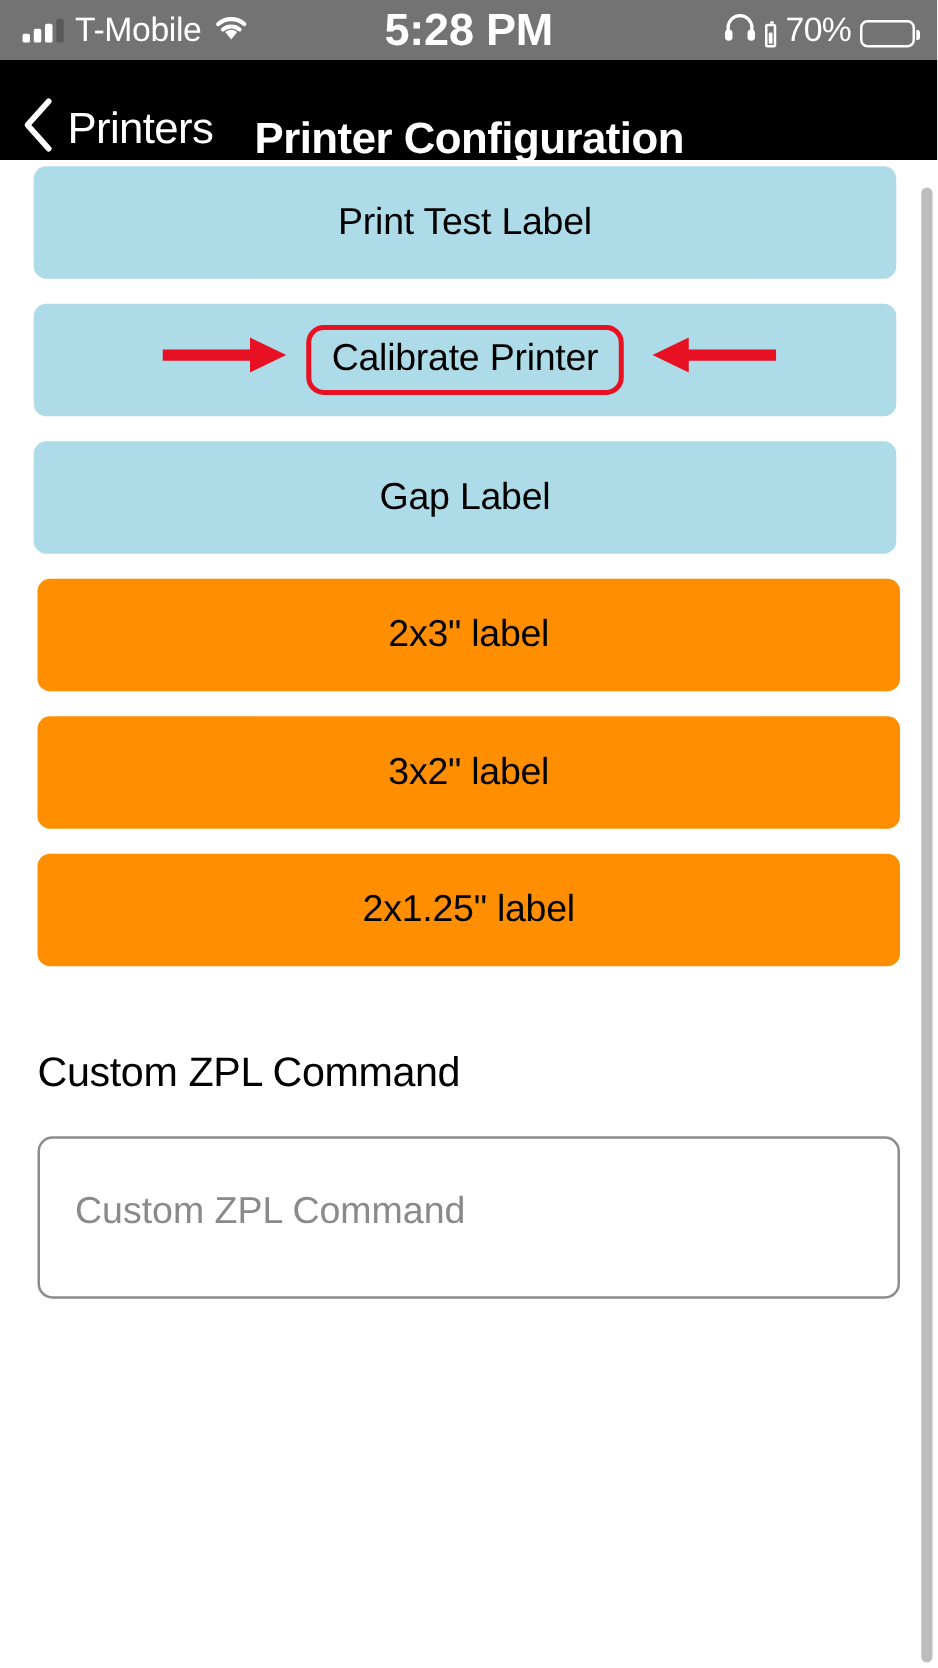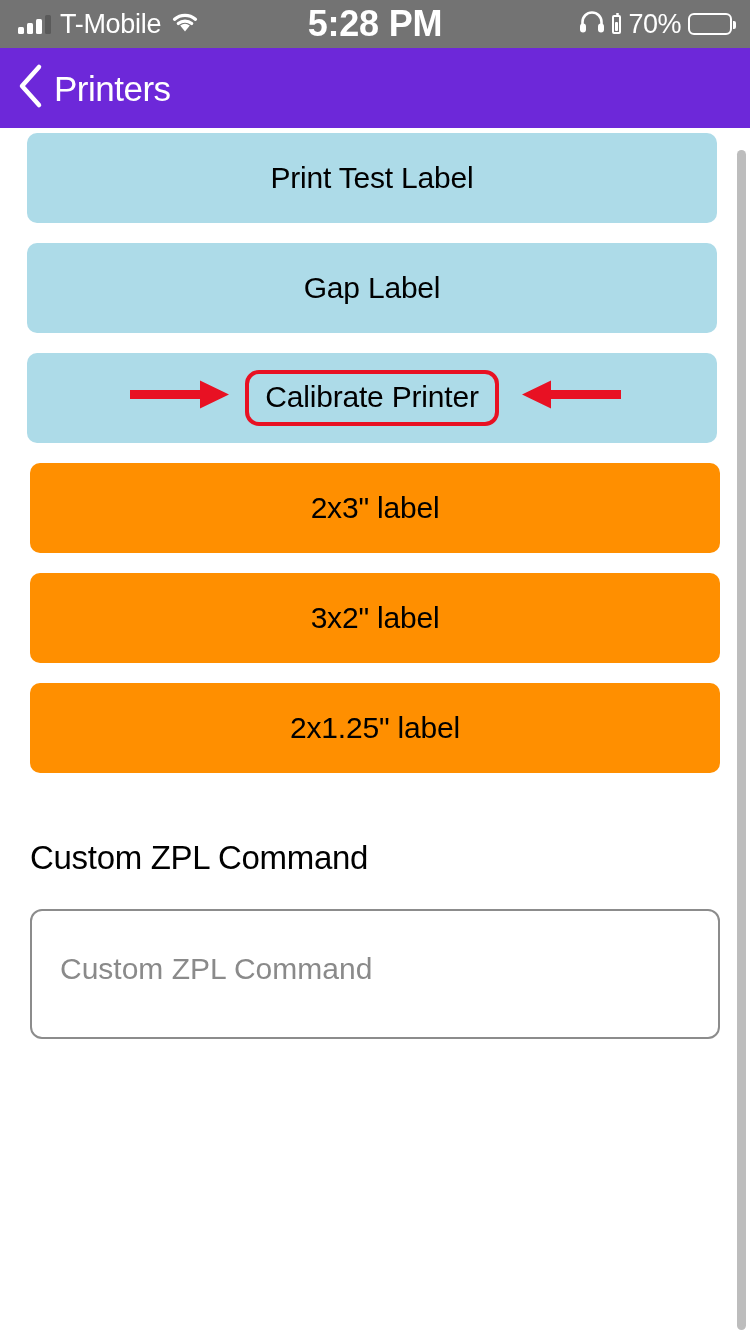--- a/index.html
+++ b/index.html
@@ -70,21 +70,21 @@
     text-align: center;
     font-size: 36px;
     font-weight: bold;
     letter-spacing: -0.2px;
     pointer-events: none;
   }
 
   .status-right {
     margin-left: auto;
     display: flex;
-    align-items: center;
+    align-items: flex-end;
     gap: 7px;
     position: relative;
     z-index: 2;
   }
   .headphone-icon { display: block; }
   .hp-batt {
     width: 9px;
     height: 19px;
     border: 2px solid #ffffff;
     border-radius: 2px;
@@ -135,23 +135,23 @@
     background: #ffffff;
     border-radius: 3px;
   }
 
   
   .nav-bar {
     position: absolute;
     top: 48px; left: 0;
     width: 750px;
     height: 80px;
-    background: #6d28d9;
-    display: flex;
-    align-items: center;
+    background: #000000;
+    display: flex;
+    align-items: flex-end;
     padding-left: 16px;
   }
   .back-button {
     display: flex;
     align-items: center;
     gap: 10px;
     cursor: pointer;
   }
   .chevron-left { display: block; }
   .back-label {
@@ -317,49 +317,50 @@
 
   <div class="nav-bar">
     <div class="back-button">
       <span class="chevron-left">
         <svg width="28" height="46" viewBox="0 0 28 46">
           <path d="M23 4 L6 23 L23 42" stroke="#fff" stroke-width="4.5" fill="none" stroke-linecap="round" stroke-linejoin="round"></path>
         </svg>
       </span>
       <span class="back-label">Printers</span>
     </div>
+    <div class="nav-title">Printer Configuration</div>
   </div>
 
   <div class="content">
 
     <button class="action-btn blue first-btn">
       <span>Print Test Label</span>
     </button>
 
-
-    <button class="action-btn blue">
-      <span>Gap Label</span>
-    </button>
 
     <button class="action-btn blue">
       <span class="annot-wrap">
         <span class="arrow left">
           <svg width="100" height="34" viewBox="0 0 100 34">
             <path d="M0 12.5 H70 V3 L99 17 L70 31 V21.5 H0 Z" fill="#e81123"></path>
           </svg>
         </span>
         <span class="annot-box">Calibrate Printer</span>
         <span class="arrow right">
           <svg width="100" height="34" viewBox="0 0 100 34">
             <path d="M100 12.5 H30 V3 L1 17 L30 31 V21.5 H100 Z" fill="#e81123"></path>
           </svg>
         </span>
       </span>
     </button>
 
+    <button class="action-btn blue">
+      <span>Gap Label</span>
+    </button>
+
     <button class="action-btn orange">
       <span>2x3" label</span>
     </button>
 
     <button class="action-btn orange">
       <span>3x2" label</span>
     </button>
 
     <button class="action-btn orange">
       <span>2x1.25" label</span>

